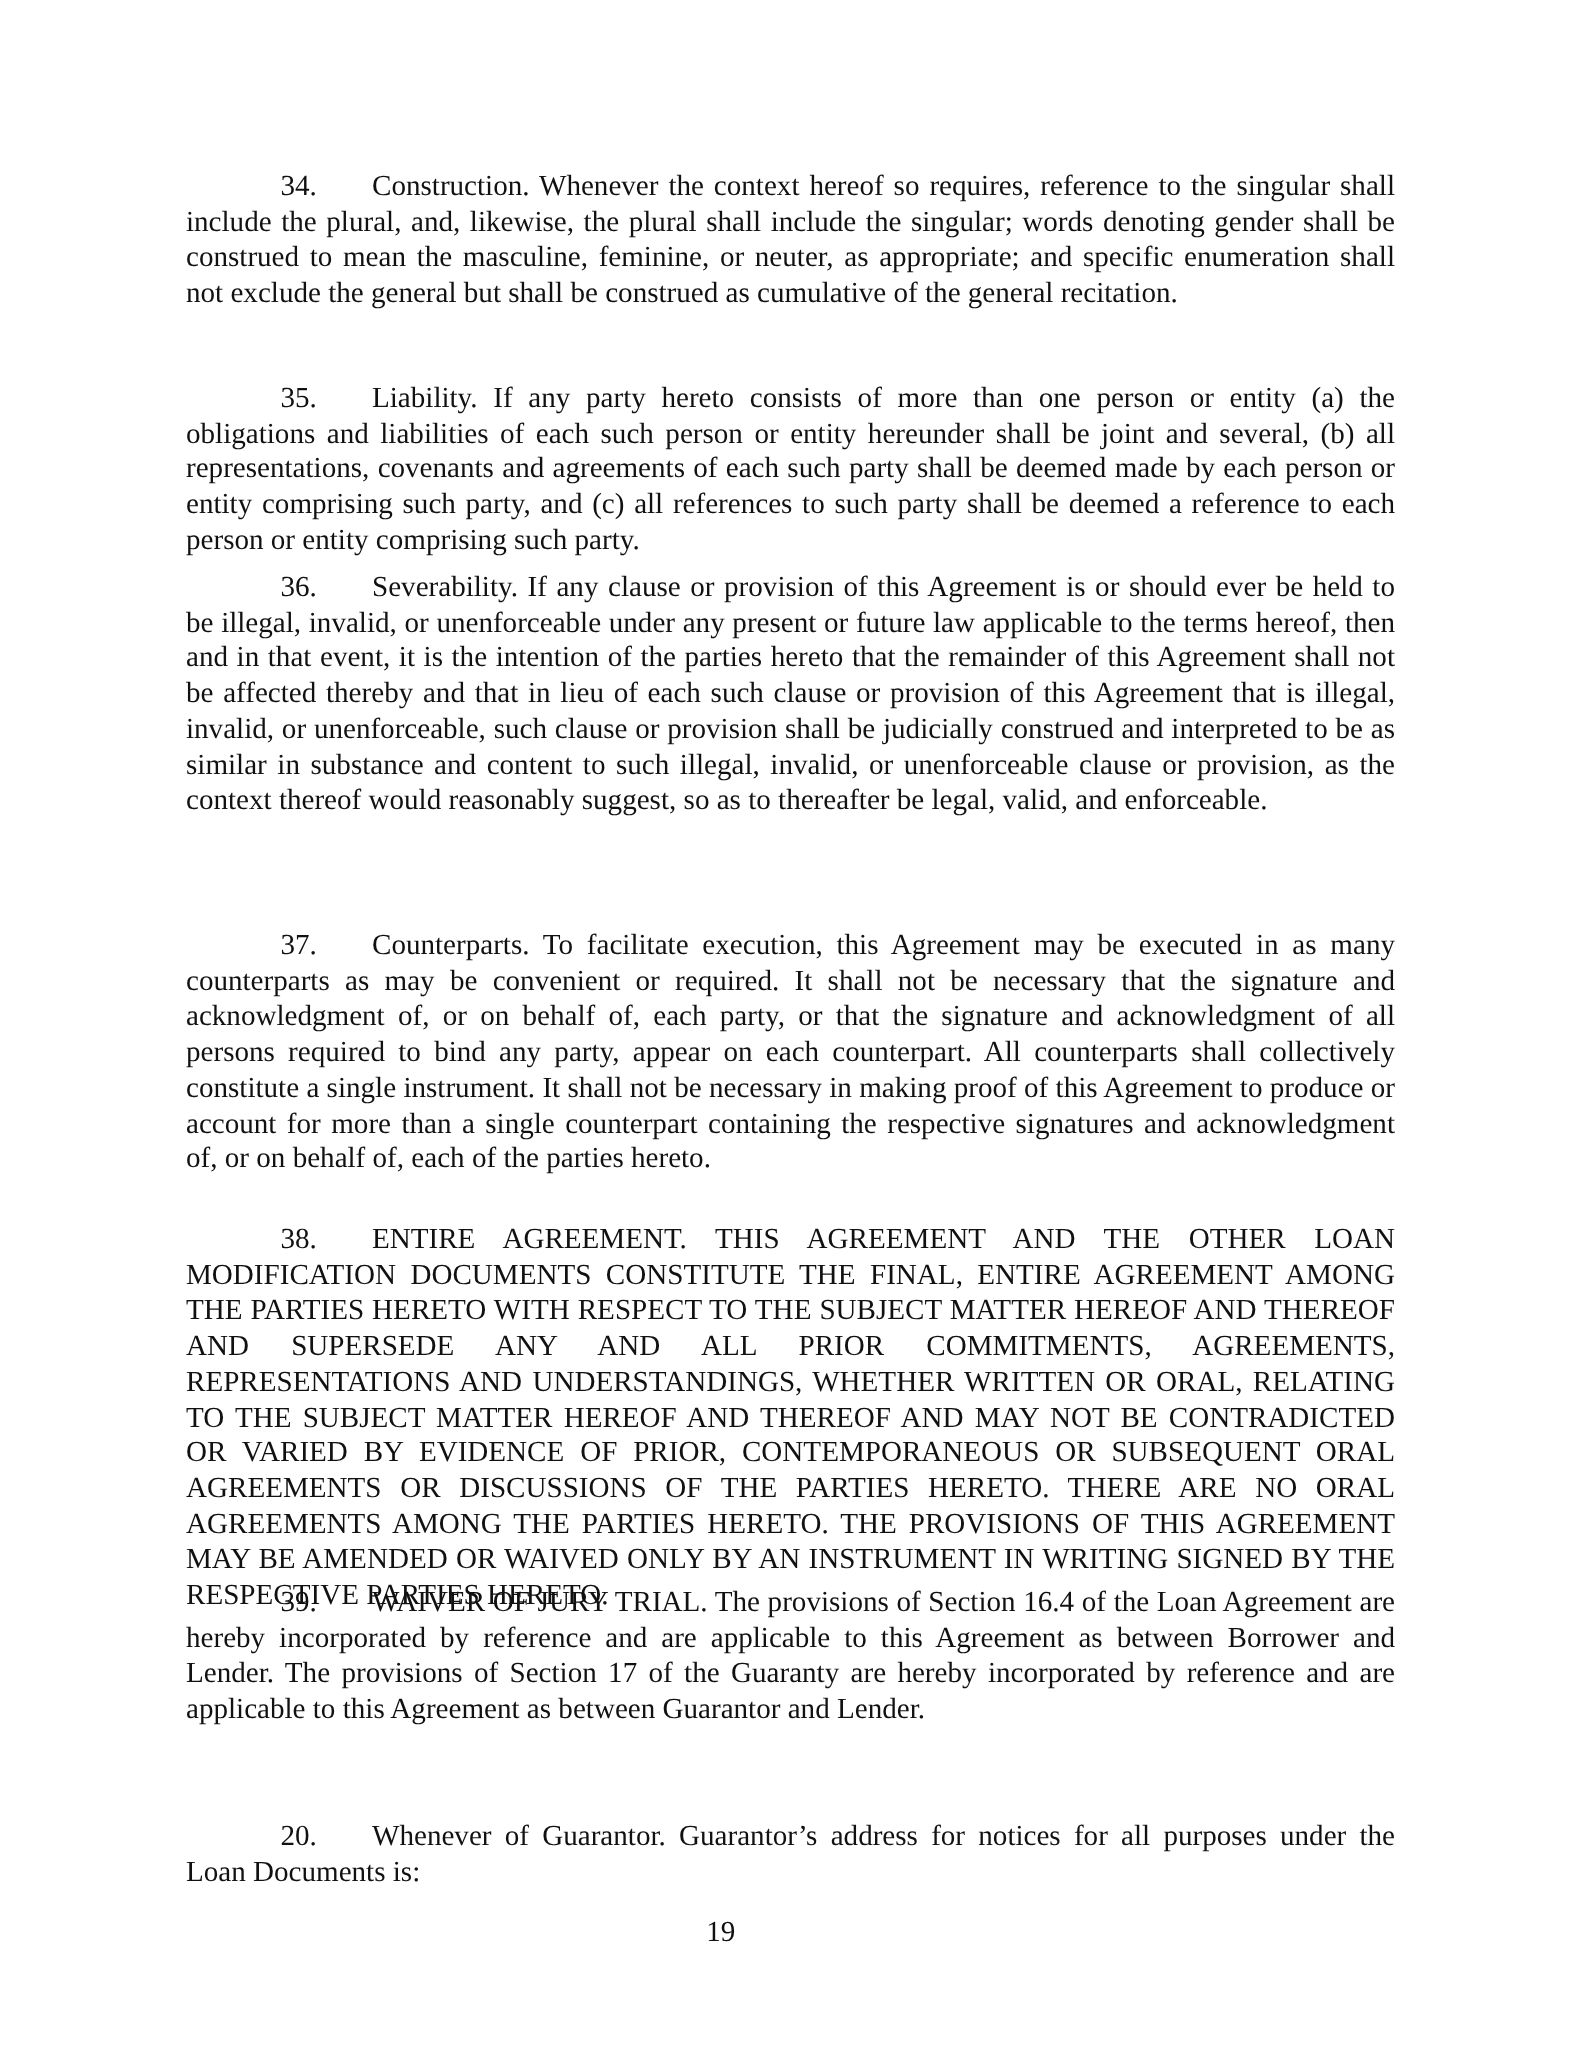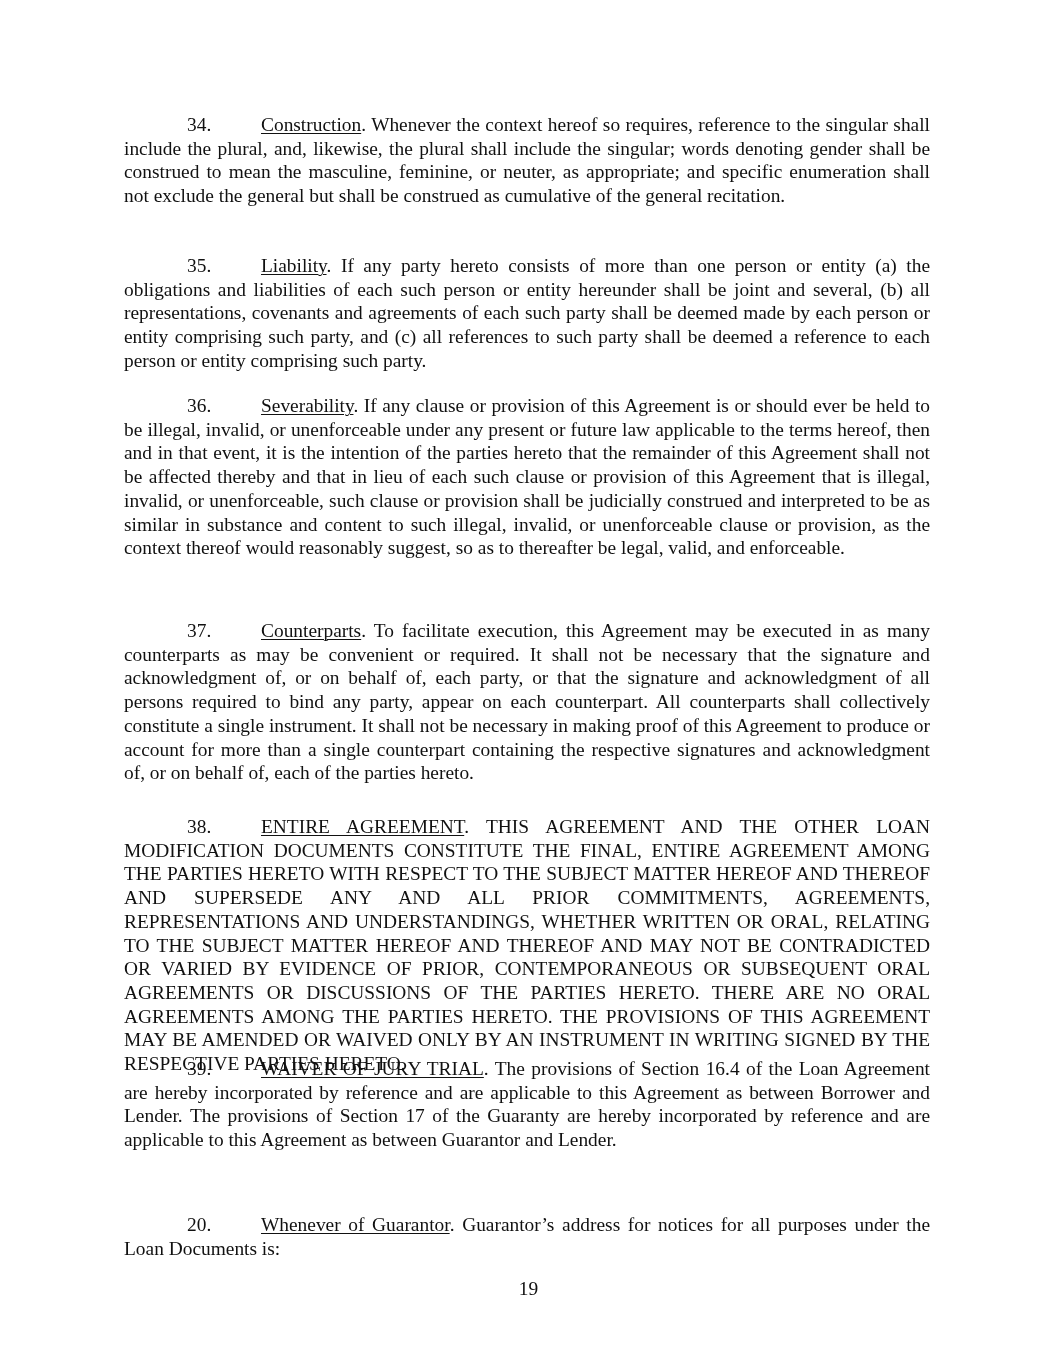--- a/index.html
+++ b/index.html
@@ -28,41 +28,38 @@
       text-justify: inter-word;
       margin: 0 0 21.7px 0;
       text-indent: 63px;
     }
     .num {
       display: inline-block;
       width: 61px;
       text-indent: 0;
     }
     .heading {
-      text-decoration: underline;
       text-underline-offset: 2px;
       text-decoration-thickness: 1px;
-      margin-left: 13px;
     }
     #sec-34 { position: absolute; top: 0; }
     #sec-35 { position: absolute; top: 141px; }
-    #sec-36 { position: absolute; top: 281px; }
+    #sec-36 { position: absolute; top: 267px; }
     #sec-37 { position: absolute; top: 506px; }
     #sec-38 { position: absolute; top: 702px; }
     #sec-39 { position: absolute; top: 944px; }
     #sec-40 { position: absolute; top: 1100px; }
     .page-number {
       position: absolute;
       top: 1277px;
       left: 0;
       width: 961px;
       text-align: center;
       font-size: 19.4px;
       line-height: 23.7px;
-      margin-left: 48px;
     }
   </style>
 </head>
 <body>
 
 <div class="page">
 
   <p class="section" id="sec-34"><span class="num">34.</span><span class="heading">Construction</span><span>.  </span><span>Whenever the context hereof so requires, reference to the singular shall include the plural, and, likewise, the plural shall include the singular; words denoting gender shall be construed to mean the masculine, feminine, or neuter, as appropriate; and specific enumeration shall not exclude the general but shall be construed as cumulative of the general recitation.</span></p>
 
   <p class="section" id="sec-35"><span class="num">35.</span><span class="heading">Liability</span><span>.  </span><span>If any party hereto consists of more than one person or entity (a) the obligations and liabilities of each such person or entity hereunder shall be joint and several, (b) all representations, covenants and agreements of each such party shall be deemed made by each person or entity comprising such party, and (c) all references to such party shall be deemed a reference to each person or entity comprising such party.</span></p>

